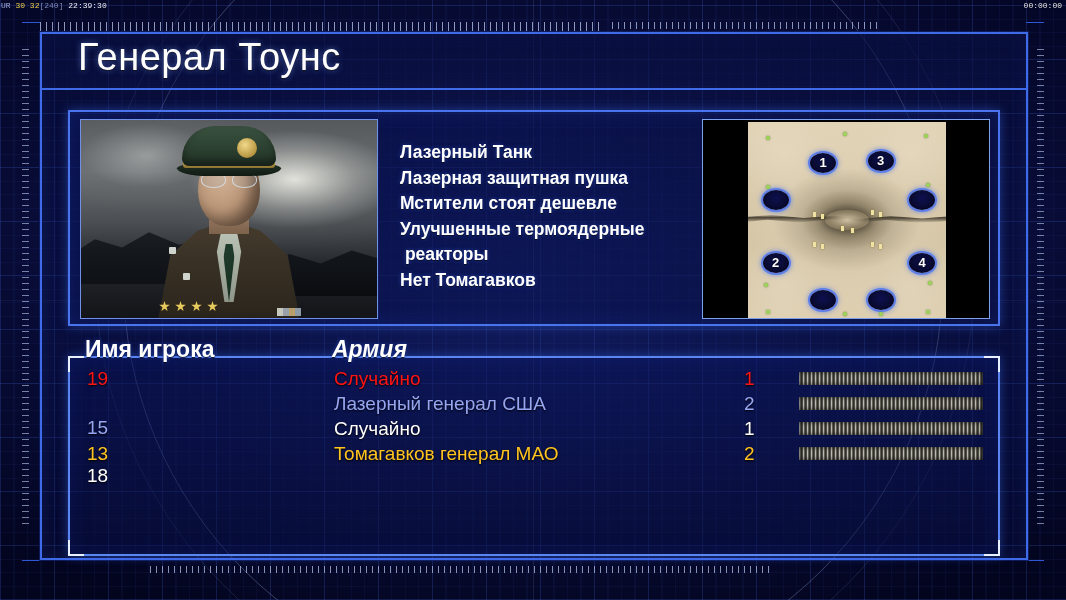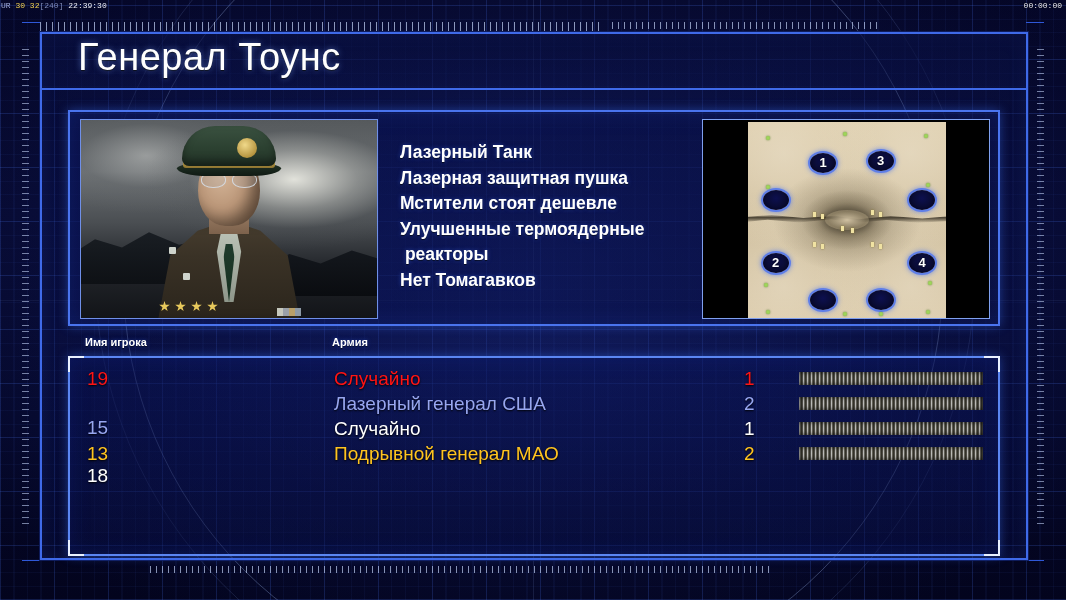--- a/index.html
+++ b/index.html
@@ -214,23 +214,23 @@
     border-radius:50%;
     background:radial-gradient(ellipse at 50% 42%, #0d1050 0%, #0a0c36 48%, #000018 100%);
     box-shadow:0 0 0 2px #5f7fe8, 0 0 5px 2px rgba(80,120,240,.75);
     color:#fff; font-size:13px; font-weight:bold; line-height:20px; text-align:center;
     text-shadow:0 0 3px #000;
   }
   .mm-res{ position:absolute; width:4px; height:4px; border-radius:50%; background:#9fd45a; box-shadow:0 0 2px #4c7a20; }
   .mm-sup{ position:absolute; width:3px; height:5px; background:#f0e2a2; box-shadow:0 0 2px #8a7a34; }
 
   
-  .thead{ position:absolute; top:336px; z-index:19; color:#fff; font-size:11px; font-weight:bold;
+  .thead{ position:absolute; top:336px; z-index:19; color:#fff; font-size:23px; font-weight:bold;
           text-shadow:0 0 4px rgba(30,60,170,.9), 0 1px 1px #000; }
-  .thead.c1{ left:85px; } .thead.c2{ left:332px; } .thead.c3{ left:713px; }
+  .thead.c1{ left:85px; } .thead.c2{ left:332px;font-style:italic; } .thead.c3{ left:713px; }
 
   .listpanel{
     position:absolute; left:68px; top:356px; width:932px; height:200px; z-index:17;
     border:2px solid #5b86f2;
     box-shadow:0 0 10px rgba(60,110,240,.45), inset 0 0 20px rgba(20,44,150,.25);
     background:linear-gradient(180deg, rgba(10,20,90,0.40), rgba(8,14,62,0.30));
   }
   .listpanel .lp-corner{ position:absolute; width:16px; height:16px; border:2px solid #e9f1ff; }
   .row{ position:absolute; left:0; width:932px; height:26px; }
   .row .nm{ position:absolute; left:17px; top:0; font-size:19px; line-height:26px; text-shadow:0 1px 2px #000; }
@@ -387,21 +387,21 @@
           <div class="pg" style="width: 184px;"></div>
         </div>
         <div class="row" style="top: 58px;">
           <div class="nm" style="color: rgb(255, 255, 255); margin-top: 47px;">18</div>
           <div class="ar" style="color: rgb(255, 255, 255);">Случайно</div>
           <div class="tm" style="color: rgb(255, 255, 255);">1</div>
           <div class="pg" style="width: 184px;"></div>
         </div>
         <div class="row" style="top: 83px;">
           <div class="nm" style="color: rgb(255, 196, 32);">13</div>
-          <div class="ar" style="color: rgb(255, 196, 32);">Подрывной генерал МАО</div>
+          <div class="ar" style="color: rgb(255, 196, 32);">Томагавков генерал МАО</div>
           <div class="tm" style="color: rgb(255, 196, 32);">2</div>
           <div class="pg" style="width: 184px;"></div>
         </div>
       </div>
   </div>
 
 
 </div>
 
 </body></html>

